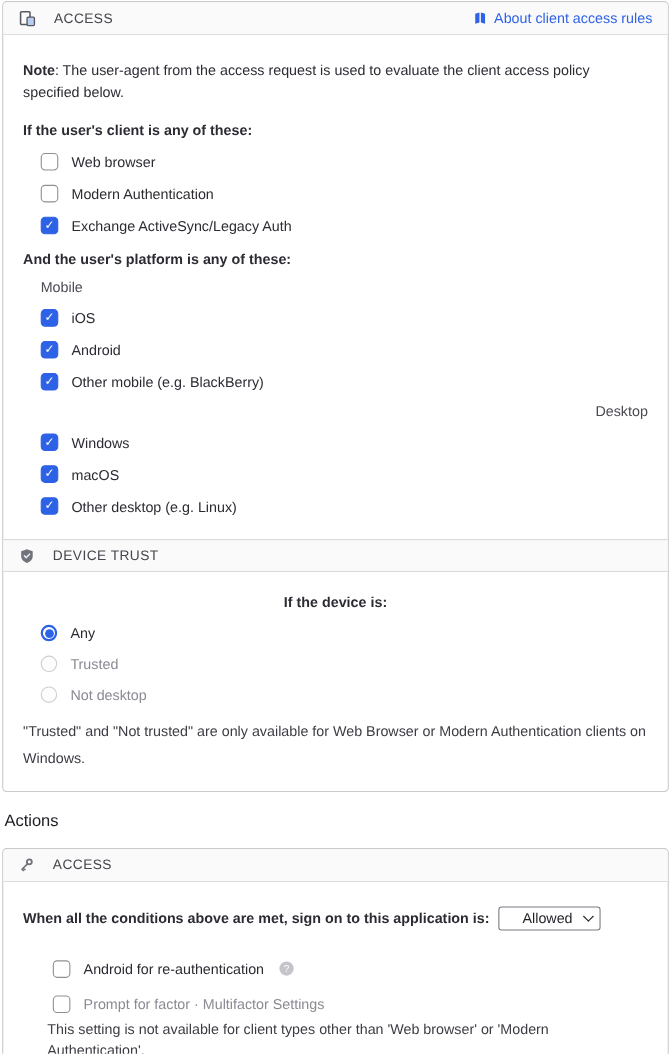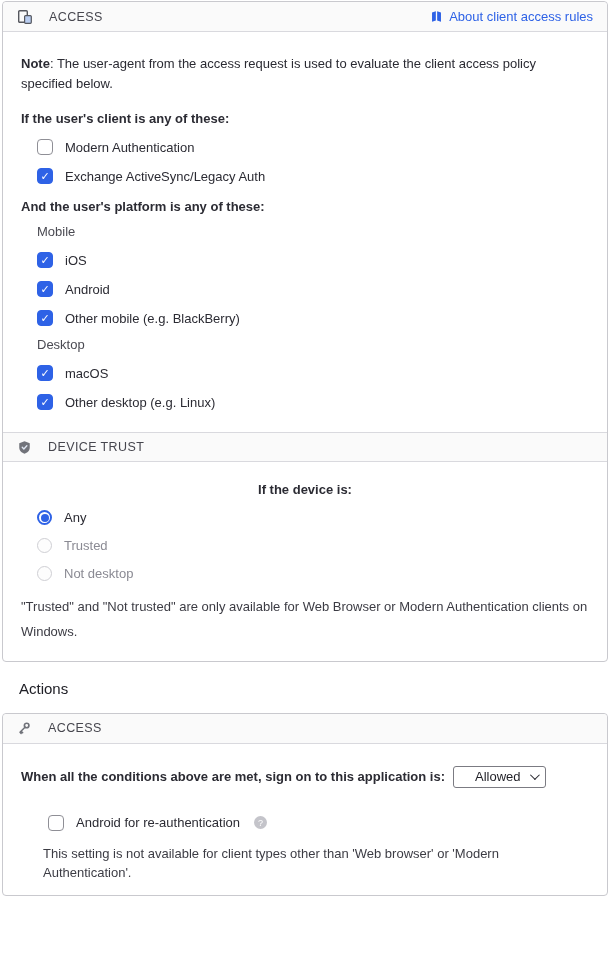--- a/index.html
+++ b/index.html
@@ -74,21 +74,21 @@
   }
   .radio.selected{border:2px solid var(--accent);}
   .radio.selected::after{
     content:"";position:absolute;inset:1.5px;border-radius:50%;background:var(--accent);
   }
   .radio.disabled{border-color:#cfcfd4;background:#fdfdfd;}
   .muted-label{color:var(--muted);}
   .dt-note{margin:10px 0 4px 0;line-height:1.95;color:#3c3c44;}
   .actions-heading{
     font-size:15px;font-weight:500;color:#202027;
-    margin:18px 2px 16px 17px;
+    margin:18px 2px 16px 2px;
   }
   .condition-row{
     display:flex;align-items:center;gap:8px;margin:6px 0 24px 0;font-weight:bold;
   }
   .select-box{
     display:inline-flex;align-items:center;gap:8px;
     border:1px solid #7b7b82;border-radius:3px;
     padding:2px 8px 3px 21px;font-weight:normal;color:#1f1f26;
     background:#fff;cursor:pointer;
   }
@@ -134,20 +134,24 @@
     </div>
 
     <div class="section-body">
       <p class="note-p"><span class="bold">Note</span><span>: The user-agent from the access request is used to evaluate the client access policy specified below.</span></p>
 
       <div class="q-label">If the user's client is any of these:</div>
 
       <div class="indent">
         <div class="opt-row">
           <span class="checkbox"></span>
+          <span>Web browser</span>
+        </div>
+        <div class="opt-row">
+          <span class="checkbox"></span>
           <span>Modern Authentication</span>
         </div>
         <div class="opt-row">
           <span class="checkbox checked"></span>
           <span>Exchange ActiveSync/Legacy Auth</span>
         </div>
       </div>
 
       <div class="q-label" style="margin-top:12px;">And the user's platform is any of these:</div>
 
@@ -159,21 +163,25 @@
         </div>
         <div class="opt-row">
           <span class="checkbox checked"></span>
           <span>Android</span>
         </div>
         <div class="opt-row">
           <span class="checkbox checked"></span>
           <span>Other mobile (e.g. BlackBerry)</span>
         </div>
 
-        <div class="group-label" style="margin-top:8px;">Desktop</div>
+        <div class="group-label" style="margin-top:8px;text-align:right;">Desktop</div>
+        <div class="opt-row">
+          <span class="checkbox checked"></span>
+          <span>Windows</span>
+        </div>
         <div class="opt-row">
           <span class="checkbox checked"></span>
           <span>macOS</span>
         </div>
         <div class="opt-row">
           <span class="checkbox checked"></span>
           <span>Other desktop (e.g. Linux)</span>
         </div>
       </div>
     </div>
@@ -229,19 +237,23 @@
           <span class="chev"></span>
         </span>
       </div>
 
       <div class="access-indent">
         <div class="opt-row access-row">
           <span class="checkbox"></span>
           <span>Android for re-authentication</span>
           <span class="info-dot">?</span>
         </div>
+        <div class="opt-row access-row" style="margin-bottom:2px;">
+          <span class="checkbox"></span>
+          <span class="muted-label">Prompt for factor · Multifactor Settings</span>
+        </div>
         <p class="access-note" style="margin-left:-5px;">This setting is not available for client types other than 'Web browser' or 'Modern Authentication'.</p>
       </div>
 
     </div>
   </div>
 
 </div>
 
 </body></html>

